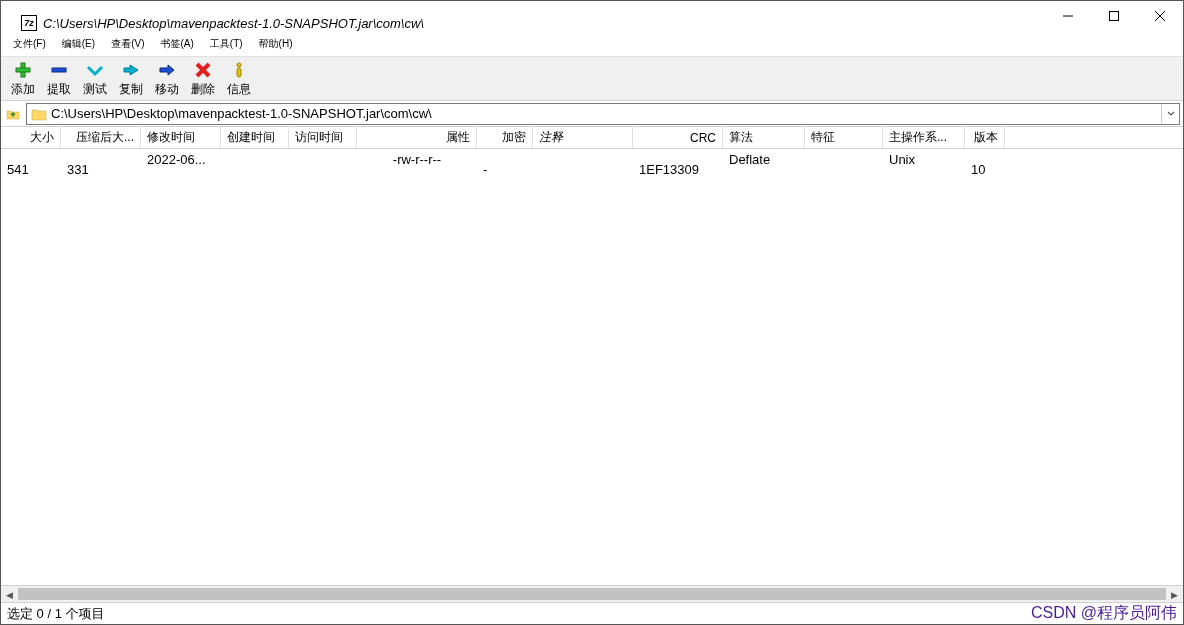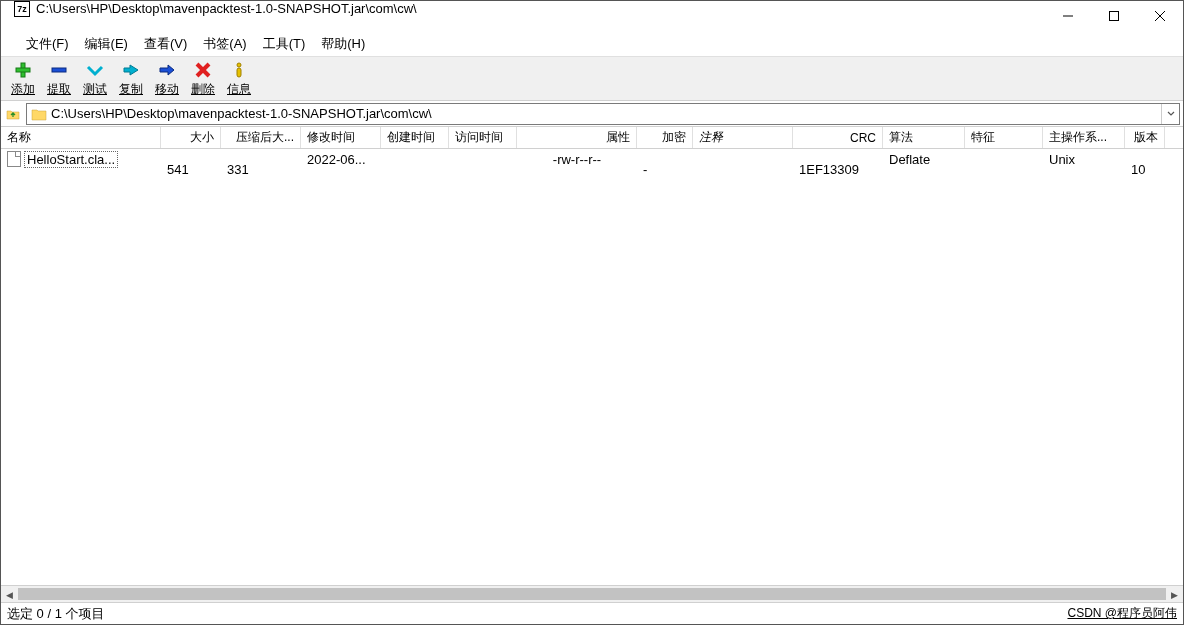--- a/index.html
+++ b/index.html
@@ -10,24 +10,25 @@
       width: 1184px;
       height: 625px;
       display: flex;
       flex-direction: column;
       border: 1px solid #555;
       overflow: hidden;
     }
     
     .titlebar {
       display: flex;
-      align-items: flex-start;
+      align-items: flex-end;
       height: 30px;
       background: #fff;
-      padding-left: 13px;
+      padding-left: 20px;
+      font-style: italic;
     }
     .titlebar .app-icon {
       width: 16px; height: 16px;
       border: 1px solid #000;
       display: flex; align-items: center; justify-content: center;
       font-size: 9px; font-weight: bold;
       margin-right: 6px;
     }
     .titlebar .title { flex: 1; font-size: 13px; }
     .win-controls { display: flex; }
@@ -35,43 +36,42 @@
       width: 46px; height: 30px;
       display: flex; align-items: center; justify-content: center;
       cursor: pointer;
     }
     .win-btn svg { width: 10px; height: 10px; }
     
     .menubar {
       display: flex;
       height: 26px;
       align-items: center;
-      padding: 0 17px;
-      font-size: 13px;
+      padding: 0 4px;
+      font-size: 10px;
       border-bottom: 1px solid #e0e0e0;
     }
     .menubar .menu-item {
       padding: 3px 8px;
       cursor: pointer;
     }
     
     .toolbar {
       display: flex;
       padding: 2px 4px 0 4px;
       background: #f0f0f0;
       border-bottom: 1px solid #d0d0d0;
     }
     .tool-btn {
       display: flex;
       flex-direction: column;
       align-items: center;
       padding: 2px 6px 2px 6px;
       cursor: pointer;
       min-width: 32px;
-      text-decoration: underline;
     }
     .tool-btn .ico { width: 18px; height: 18px; display: flex; align-items: center; justify-content: center; }
     .tool-btn .lbl { font-size: 12px; margin-top: 2px; }
     
     .addressbar {
       display: flex;
       align-items: center;
       height: 26px;
       border-bottom: 1px solid #d0d0d0;
       background: #fff;
@@ -201,21 +201,21 @@
     
     .statusbar {
       height: 22px;
       border-top: 1px solid #d0d0d0;
       display: flex;
       align-items: center;
       padding: 0 6px;
       font-size: 13px;
       justify-content: space-between;
     }
-    .watermark { color: #000000; font-size: 12px; text-decoration: underline; }
+    .watermark { color: #4c1d95; font-size: 16px; }
     
     .folder-svg { fill: #ffd867; stroke:#c8a13a; stroke-width:0.5;}
   </style>
 </head>
 <body>
 
 <div class="titlebar">
   <div class="app-icon">7z</div>
   <div class="title">C:\Users\HP\Desktop\mavenpacktest-1.0-SNAPSHOT.jar\com\cw\</div>
   <div class="win-controls">
@@ -324,41 +324,36 @@
     <div class="addr-drop">
       <svg width="8" height="6" viewBox="0 0 8 6">
           <polyline points="1,1 4,4 7,1" fill="none" stroke="#555" stroke-width="1.2"></polyline>
         </svg>
     </div>
   </div>
 </div>
 
 <div class="filelist">
   <div class="filelist-header">
-    <div class="col-h w-name">名称</div>
     <div class="col-h right w-size">大小</div>
     <div class="col-h right w-packed">压缩后大...</div>
     <div class="col-h w-mtime">修改时间</div>
     <div class="col-h w-ctime">创建时间</div>
     <div class="col-h w-atime">访问时间</div>
     <div class="col-h right w-attr">属性</div>
     <div class="col-h right w-enc">加密</div>
     <div class="col-h w-comm">注释</div>
     <div class="col-h right w-crc">CRC</div>
     <div class="col-h w-algo">算法</div>
     <div class="col-h w-feat">特征</div>
     <div class="col-h w-os">主操作系...</div>
     <div class="col-h right w-ver">版本</div>
   </div>
   <div class="filelist-body">
     <div class="file-row">
-      <div class="cell w-name file-name-cell">
-        <span class="file-icon"></span>
-        <span class="file-name-text">HelloStart.cla...</span>
-      </div>
       <div class="cell right w-size">541</div>
       <div class="cell right w-packed">331</div>
       <div class="cell w-mtime">2022-06...</div>
       <div class="cell w-ctime"></div>
       <div class="cell w-atime"></div>
       <div class="cell center w-attr">-rw-r--r--</div>
       <div class="cell right w-enc">-</div>
       <div class="cell w-comm"></div>
       <div class="cell right w-crc">1EF13309</div>
       <div class="cell w-algo">Deflate</div>

